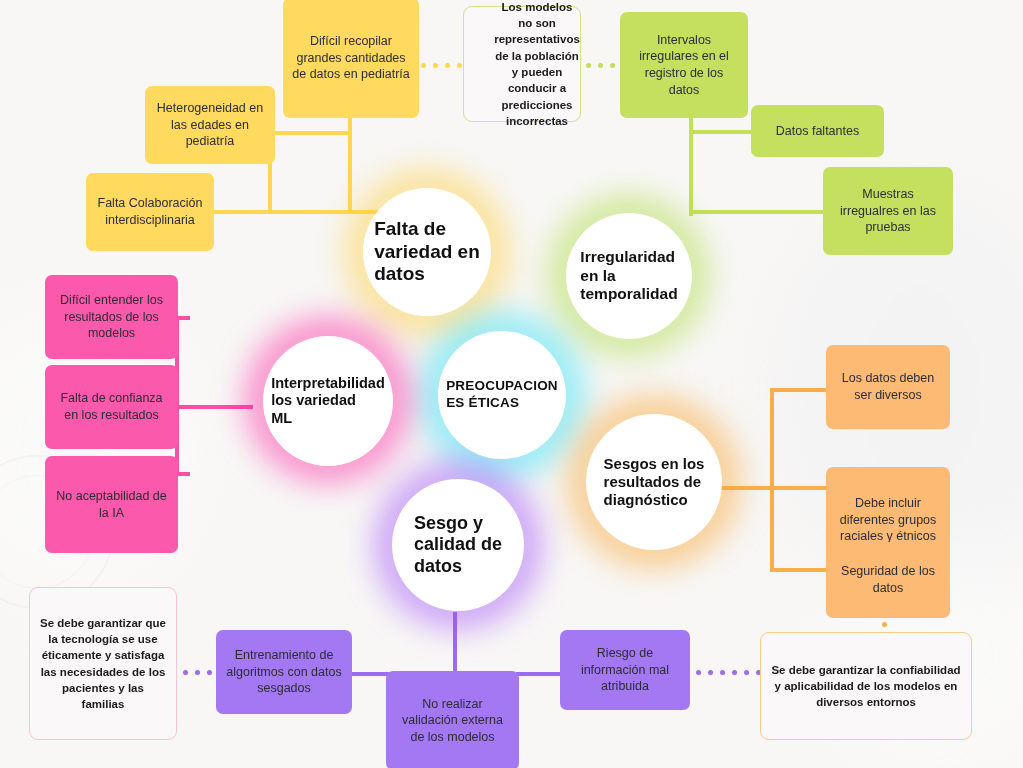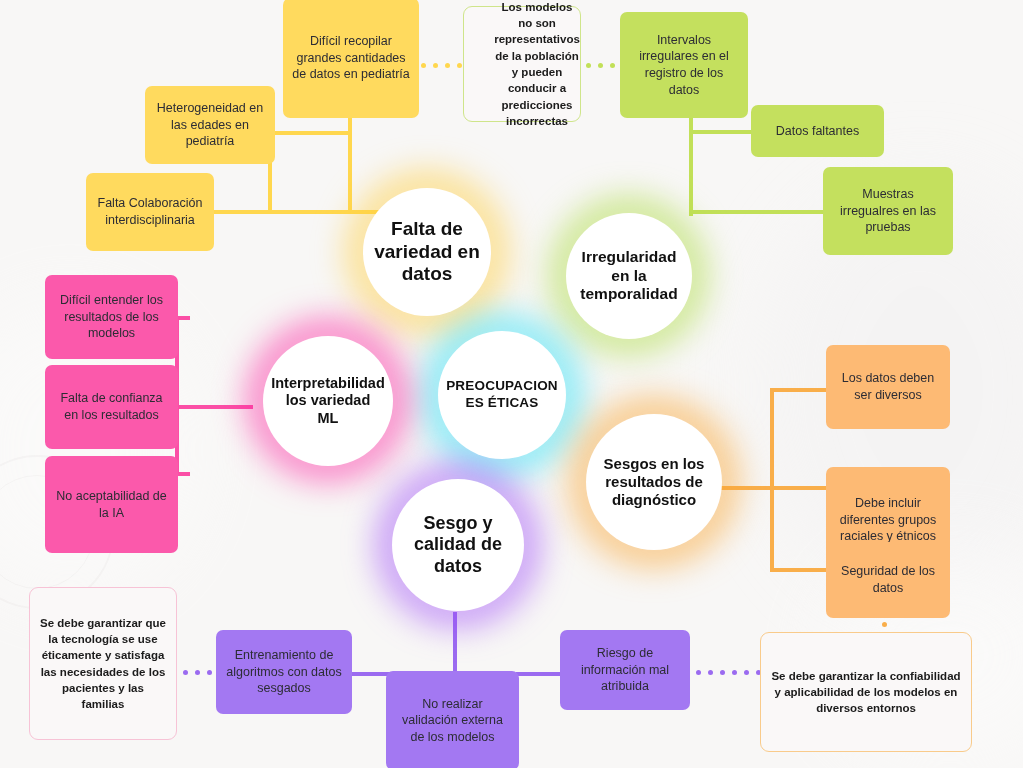--- a/index.html
+++ b/index.html
@@ -48,21 +48,21 @@
 
   .obox{position:absolute;border-radius:9px;background:#faf8f8;box-sizing:border-box;
         display:flex;align-items:center;justify-content:center;text-align:center;
         font-weight:bold;color:#1b1b1b;font-size:11.5px;line-height:1.42;padding:8px 10px;z-index:5;}
   .obox.greenb{border:1.4px solid #cfe58a;padding-left:40px;}
   .obox.pinkb{border:1.4px solid #f7c3d6;}
   .obox.orangeb{border:1.4px solid #f9cb8b;}
 
   
   .node{position:absolute;border-radius:50%;background:#fff;display:flex;align-items:center;
-        justify-content:center;text-align:center;font-weight:bold;color:#111;z-index:6;
+        justify-content:center;font-weight:bold;color:#111;z-index:6;
         box-sizing:border-box;padding:6px;}
   .glow{position:absolute;border-radius:50%;z-index:3;filter:blur(17px);}
 
   .n-variedad{font-size:19px;line-height:1.18;}
   .n-irregular{font-size:15.5px;line-height:1.2;}
   .n-center{font-size:13.5px;line-height:1.25;letter-spacing:.2px;}
   .n-interpret{font-size:14.5px;line-height:1.2;}
   .n-sesgoq{font-size:18px;line-height:1.18;}
   .n-sesgosres{font-size:15px;line-height:1.2;}
 </style>
@@ -192,21 +192,21 @@
   </div>
 
   <div class="obox greenb" style="left:463px;top:6px;width:118px;height:116px;">
     <span>Los modelos  no son representativos de la población y  pueden conducir a predicciones incorrectas</span>
   </div>
 
   <div class="obox pinkb" style="left:29px;top:587px;width:148px;height:153px;">
     <span>Se debe garantizar que la tecnología se use éticamente y satisfaga las necesidades de los pacientes y las familias</span>
   </div>
 
-  <div class="obox orangeb" style="left:760px;top:632px;width:212px;height:120px;">
+  <div class="obox orangeb" style="left:760px;top:632px;width:212px;height:108px;">
     <span>Se debe garantizar la confiabilidad y aplicabilidad de los modelos en diversos entornos</span>
   </div>
 
   <div class="dots" style="left:421px;top:63px;">
     <i></i>
       <i></i>
       <i></i>
       <i></i>
   </div>
   <div class="dots green" style="left:586px;top:63px;">

